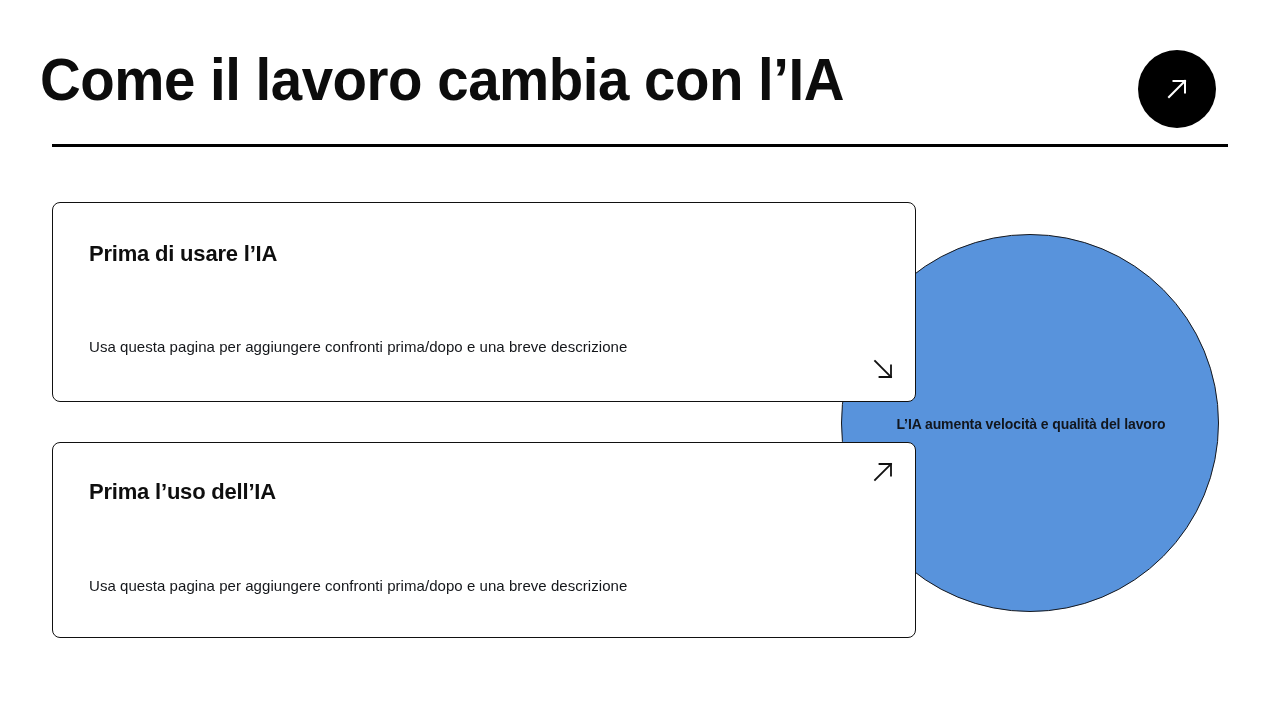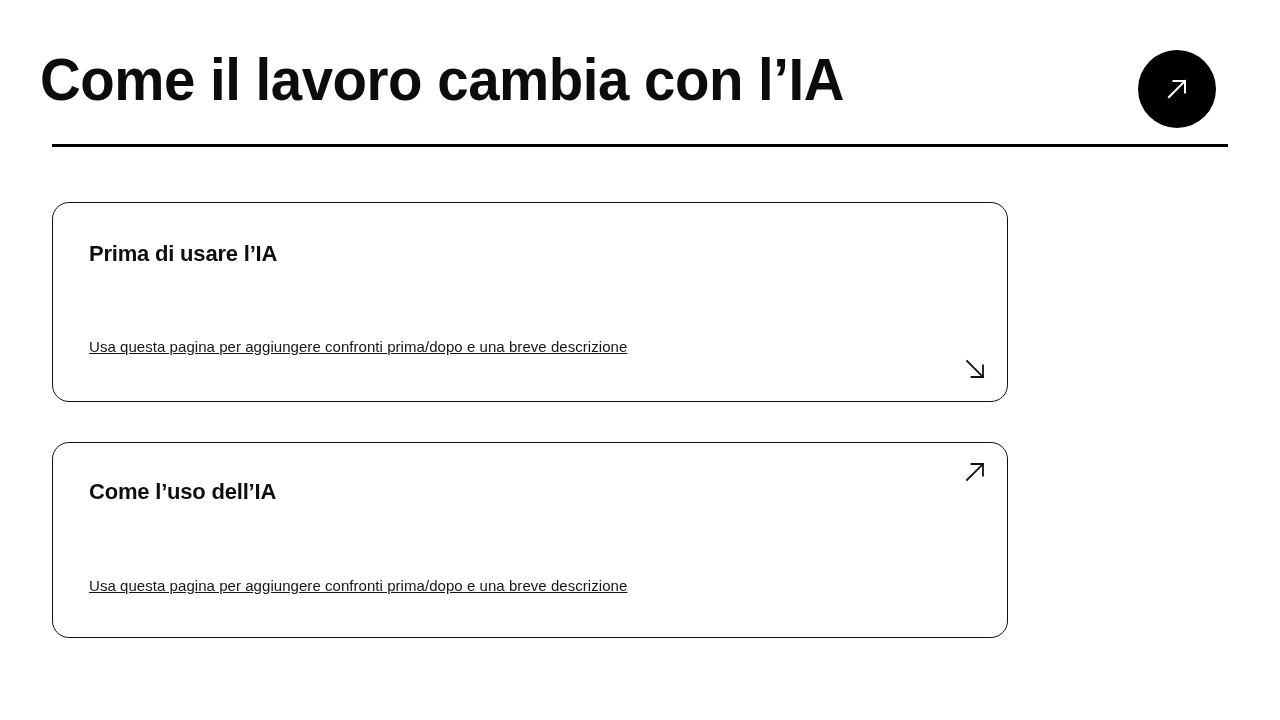--- a/index.html
+++ b/index.html
@@ -93,25 +93,25 @@
     letter-spacing: -0.1px;
     color: #12161d;
     text-align: center;
     line-height: 1.3;
   }
 
   
   .card {
     position: absolute;
     left: 52px;
-    width: 956px;
+    width: 864px;
     box-sizing: border-box;
     background: #ffffff;
     border: 1.6px solid #111111;
-    border-radius: 17px;
+    border-radius: 8px;
     z-index: 2;
   }
   #card-before {
     top: 202px;
     height: 200px;
   }
   #card-after {
     top: 442px;
     height: 196px;
   }
@@ -131,21 +131,20 @@
   .card-body {
     position: absolute;
     left: 36px;
     right: 36px;
     margin: 0;
     font-size: 15px;
     font-weight: 400;
     letter-spacing: 0.05px;
     color: #14161a;
     line-height: 1.35;
-    text-decoration: underline;
   }
   #card-before .card-body { top: 134px; }
   #card-after  .card-body { top: 133px; }
 
   .card-arrow {
     position: absolute;
     width: 26px;
     height: 26px;
   }
   #card-before .card-arrow { right: 18px; bottom: 18px; }
@@ -164,34 +163,37 @@
       <span>
         <svg width="34" height="34" viewBox="0 0 34 34" fill="none" aria-hidden="true">
           <path d="M9 25 L25 9" stroke="#ffffff" stroke-width="2" stroke-linecap="square"></path>
           <path d="M13.5 9 H25 V20.5" stroke="#ffffff" stroke-width="2" stroke-linecap="square" stroke-linejoin="miter" fill="none"></path>
         </svg>
       </span>
     </div>
   </div>
   <div id="header-rule"></div>
 
+  <div id="accent-circle">
+    <div id="accent-circle-label">L’IA aumenta velocità e qualità del lavoro</div>
+  </div>
 
   <div id="card-before" class="card">
     <h2 class="card-heading">Prima di usare l’IA</h2>
     <p class="card-body">Usa questa pagina per aggiungere confronti prima/dopo e una breve descrizione</p>
     <span class="card-arrow">
       <svg width="26" height="26" viewBox="0 0 26 26" fill="none" aria-hidden="true">
         <path d="M4 4 L20 20" stroke="#111111" stroke-width="1.8" stroke-linecap="square"></path>
         <path d="M20 8.5 V20 H8.5" stroke="#111111" stroke-width="1.8" stroke-linecap="square" stroke-linejoin="miter" fill="none"></path>
       </svg>
     </span>
   </div>
 
   <div id="card-after" class="card">
-    <h2 class="card-heading">Come l’uso dell’IA</h2>
+    <h2 class="card-heading">Prima l’uso dell’IA</h2>
     <p class="card-body">Usa questa pagina per aggiungere confronti prima/dopo e una breve descrizione</p>
     <span class="card-arrow">
       <svg width="26" height="26" viewBox="0 0 26 26" fill="none" aria-hidden="true">
         <path d="M4 20 L20 4" stroke="#111111" stroke-width="1.8" stroke-linecap="square"></path>
         <path d="M8.5 4 H20 V15.5" stroke="#111111" stroke-width="1.8" stroke-linecap="square" stroke-linejoin="miter" fill="none"></path>
       </svg>
     </span>
   </div>
 
 </div>

